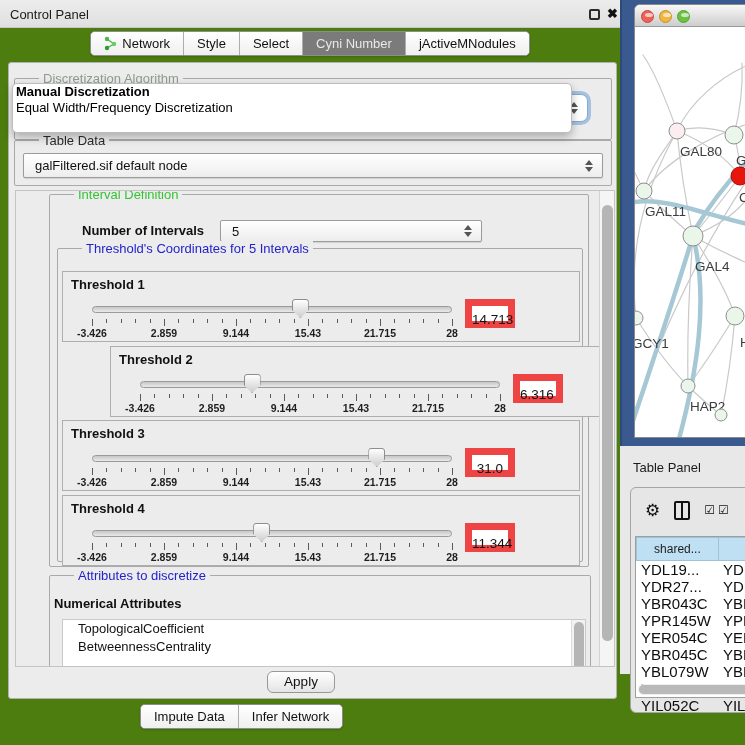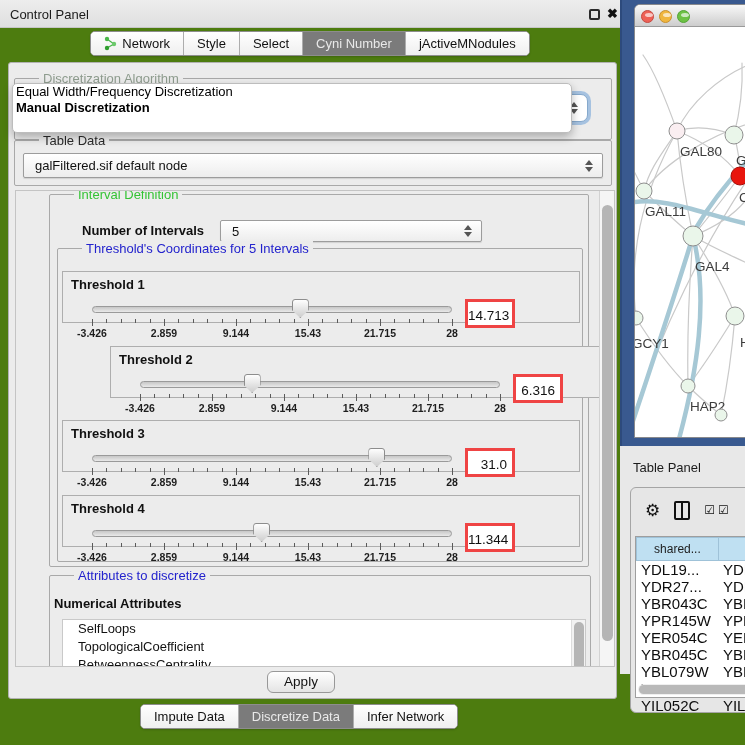--- a/index.html
+++ b/index.html
@@ -55,33 +55,33 @@
 
   
   #viewport { left:15px; top:190px; width:600px; height:477px; overflow:hidden;
     border:1px solid #c4c4c4; background:#ececec; }
   .vscroll { position:absolute; right:0; top:0; width:15px; height:100%;
     background:#f5f5f5; border-left:1px solid #d2d2d2; }
   .vthumb { position:absolute; left:2px; width:11px; background:#b5b5b5; border-radius:6px; }
 
   #num-label { position:absolute; left:32px; top:28px; font-size:13px; font-weight:bold; color:#111; }
 
-  .t-box { position:absolute; left:4px; width:518px; height:52px; border:1px solid #aeaeae; background:#ececec; }
+  .t-box { position:absolute; left:4px; width:518px; height:71px; border:1px solid #aeaeae; background:#ececec; }
   .t-label { position:absolute; left:8px; top:5px; font-size:13px; font-weight:bold; color:#111; }
   .t-track { position:absolute; left:29px; top:34px; width:360px; height:7px; border:1px solid #9a9a9a;
     border-radius:4px; background:linear-gradient(#c7c7c7,#e9e9e9); }
   .t-thumb { position:absolute; top:27px; width:17px; height:19px;
     background:linear-gradient(#fefefe,#cfcfcf); border:1px solid #8d8d8d;
     clip-path:polygon(0 0,100% 0,100% 58%,50% 100%,0 58%); border-radius:3px 3px 0 0; }
   .tick { position:absolute; top:47px; width:1px; height:4px; background:#5a5a5a; }
   .tick.major { height:7px; }
   .t-ticklabel { position:absolute; top:55px; width:46px; margin-left:-23px; text-align:center;
     font-size:10.5px; font-weight:bold; color:#1e1e1e; }
   .t-value { position:absolute; left:402px; top:27px; width:50px; height:29px; background:#fff;
-    border:3px solid #ef4444; font-size:13.5px; color:#111; text-align:right;
+    border:7px solid #ef4444; font-size:13.5px; color:#111; text-align:right;
     line-height:27px; padding-right:5px; }
 
   #attr-bold { position:absolute; left:4px; top:20px; font-size:13px; font-weight:bold; color:#111; }
   #attr-list { position:absolute; left:12px; top:43px; width:524px; height:110px; background:#fff;
     border:1px solid #c9c9c9; overflow:hidden; }
   .attr-item { font-size:13px; color:#111; padding-left:15px; line-height:18px; white-space:nowrap; }
   #attr-scroll { position:absolute; right:0; top:0; width:14px; height:100%;
     background:#f2f2f2; border-left:1px solid #ddd; }
   #attr-thumb { position:absolute; left:2px; top:2px; width:10px; height:100px;
     background:#b5b5b5; border-radius:5px; }
@@ -170,22 +170,22 @@
   </div>
 
   <div class="abs" id="algo-combo">
     <span class="updown">
         <i class="arr-up"></i>
         <i class="arr-dn"></i>
       </span>
   </div>
 
   <div class="abs" id="algo-popup">
+    <div class="popup-item sel">Manual Discretization</div>
     <div class="popup-item">Equal Width/Frequency Discretization</div>
-    <div class="popup-item sel">Manual Discretization</div>
   </div>
 
   <div class="groupbox" style="left:14px; top:140px; width:598px; height:46px;">
     <span class="group-title gt-dark">Table Data</span>
     <div class="combo" style="left:8px; top:12px; width:580px; height:25px;">
       <span>galFiltered.sif default node</span>
       <span class="updown">
           <i class="arr-up"></i>
           <i class="arr-dn"></i>
         </span>
@@ -363,44 +363,40 @@
             </div>
           </div>
       </div>
     </div>
 
     <div class="groupbox" style="left:33px; top:384px; width:542px; height:160px;">
       <span class="group-title gt-blue">Attributes to discretize</span>
       <span id="attr-bold">Numerical Attributes</span>
       <div id="attr-list">
         <div id="attr-items">
-            <div class="attr-item">SelfLoops</div>
             <div class="attr-item">TopologicalCoefficient</div>
             <div class="attr-item">BetweennessCentrality</div>
           </div>
         <div id="attr-scroll">
           <div id="attr-thumb"></div>
         </div>
       </div>
     </div>
 
     <div class="vscroll">
       <div class="vthumb" style="top:14px; height:436px;"></div>
     </div>
   </div>
 
   <div class="abs" id="apply-btn">Apply</div>
 
   <div class="abs" id="bottom-tabs">
     <div class="seg">
       <div class="seg-item">
         <span>Impute Data</span>
-      </div>
-      <div class="seg-item selected">
-        <span>Discretize Data</span>
       </div>
       <div class="seg-item">
         <span>Infer Network</span>
       </div>
     </div>
   </div>
 
   <div class="abs" id="desktop">
     <div id="net-window">
       <div id="net-titlebar">

